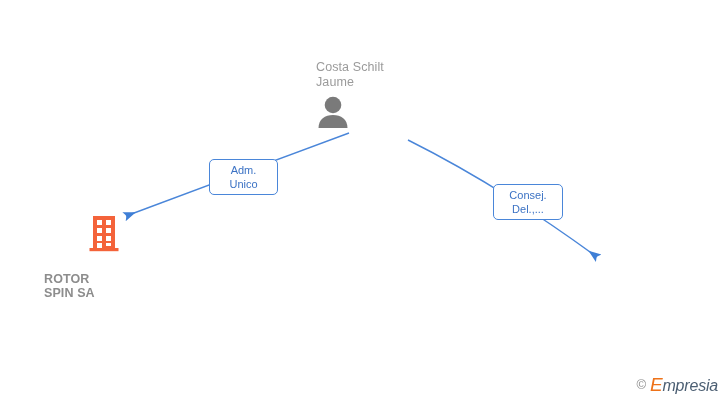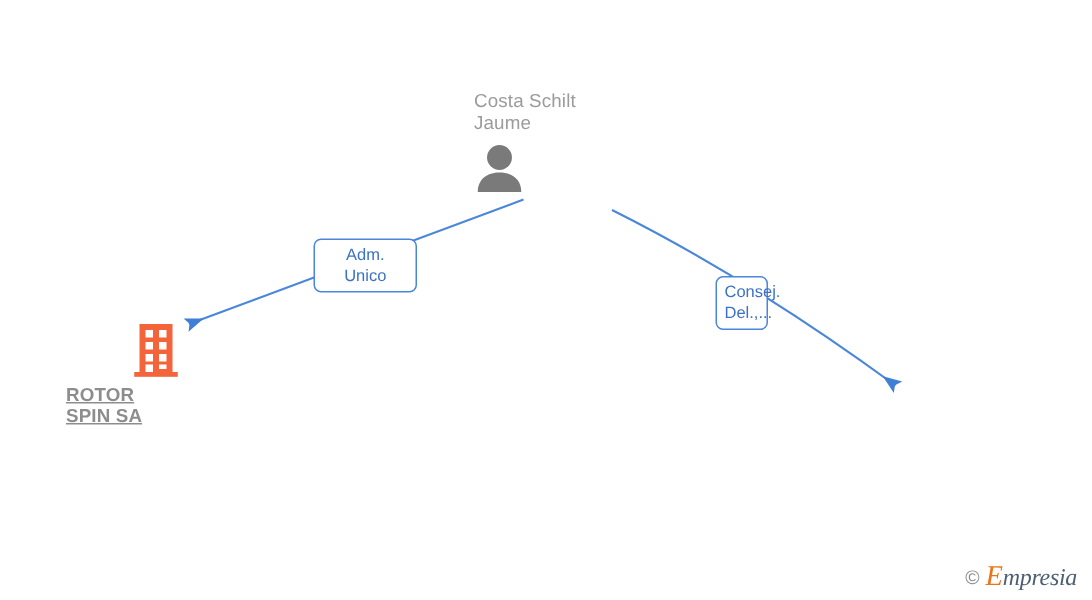--- a/index.html
+++ b/index.html
@@ -61,26 +61,25 @@
     top: 263px;
     width: 120px;
   }
   .company-icon {
     margin: 0 auto;
     width: 30px;
     height: 36px;
     display: block;
   }
   .company-label {
-    margin-top: 4px;
+    margin-top: 20px;
     font-size: 12.5px;
     line-height: 14px;
     white-space: pre-line;
     letter-spacing: 0.1px;
-    text-decoration: underline;
   }
   .company-label.primary {
     color: #8d8d8d;
     font-weight: bold;
   }
   .company-label.secondary {
     color: #9b9b9b;
     font-weight: normal;
   }
 
@@ -97,41 +96,41 @@
     white-space: pre-line;
     padding: 3px 5px;
     box-sizing: border-box;
   }
   .edge-label-adm {
     left: 209px;
     top: 159px;
     width: 69px;
   }
   .edge-label-consej {
-    left: 477px;
+    left: 493px;
     top: 184px;
-    width: 35px;
+    width: 70px;
   }
 
   
   .watermark {
     position: absolute;
     right: 10px;
     bottom: 6px;
     display: flex;
     align-items: center;
     gap: 4px;
   }
   .wm-copy {
     font-size: 13px;
     color: #8b8b8b;
     line-height: 1;
   }
   .wm-text {
-    font-family: Liberation Serif, serif;
+    font-family: Liberation Sans, sans-serif;
     font-style: italic;
     font-size: 16px;
     line-height: 1;
     color: #4c5f73;
     letter-spacing: -0.2px;
   }
   .wm-text .wm-e {
     color: #ee7219;
     font-size: 19px;
   }

